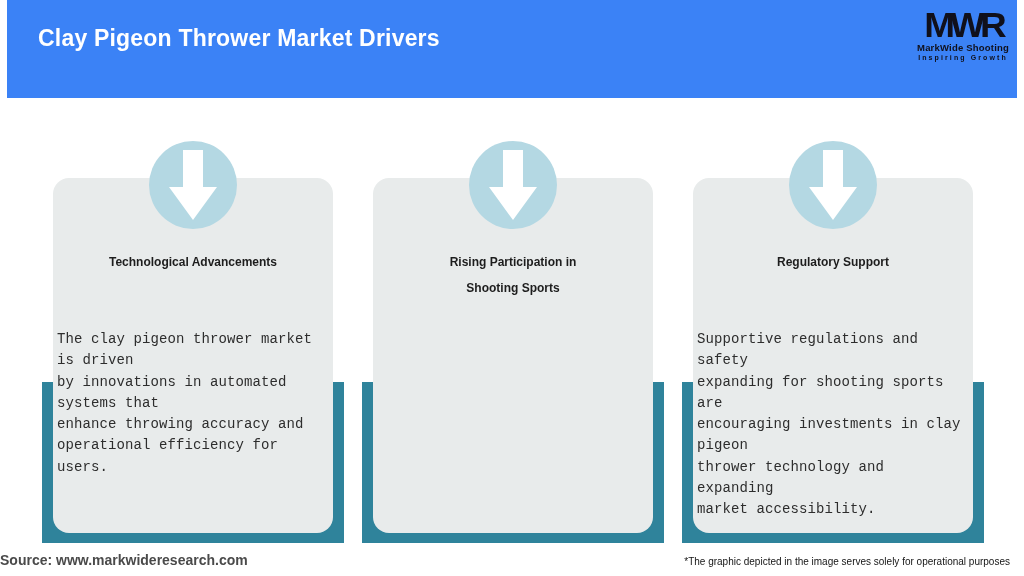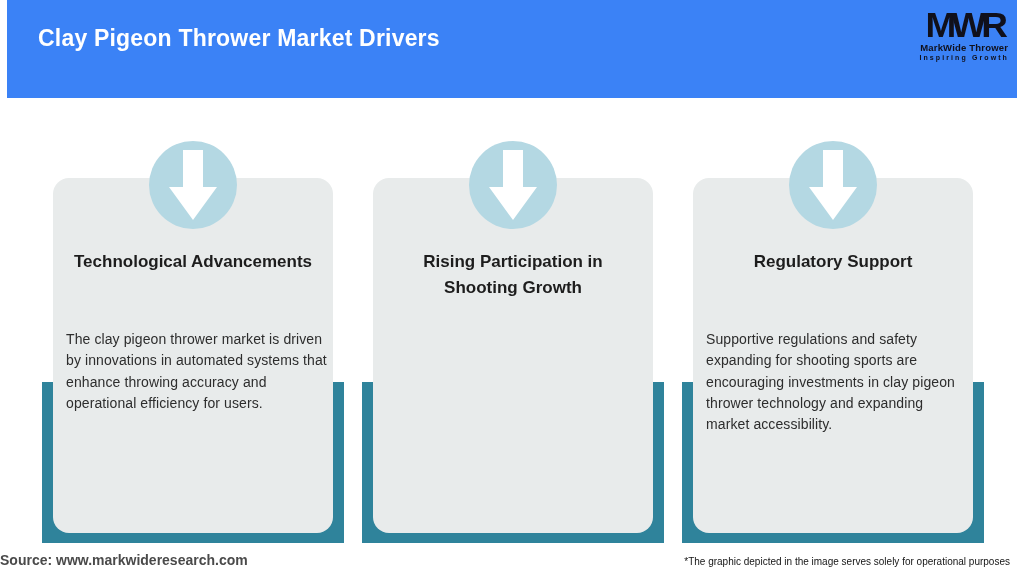--- a/index.html
+++ b/index.html
@@ -89,34 +89,35 @@
   }
   .circle.c1 { left: 149px; }
   .circle.c2 { left: 469px; }
   .circle.c3 { left: 789px; }
   .circle svg { display: block; width: 88px; height: 88px; }
 
   .card-title {
     position: absolute;
     top: 71px; left: 8px; right: 8px;
     text-align: center;
-    font-size: 17px;
+    font-size: 12px;
     font-weight: bold;
     line-height: 26px;
     color: #1d1d1d;
     white-space: pre-line;
   }
   .card-body {
     position: absolute;
-    top: 151px; left: 13px; right: 6px;
+    top: 151px; left: 4px; right: 6px;
     font-size: 14px;
     line-height: 21.3px;
     color: #2d2d2d;
     white-space: pre-line;
     letter-spacing: 0.1px;
+    font-family: Liberation Mono, monospace;
   }
 
   
   .source-line {
     position: absolute;
     top: 552px; left: 0;
     width: 100%;
     text-align: left;
     font-size: 14px;
     font-weight: bold;
@@ -129,40 +130,40 @@
     color: #141414;
   }
 </style>
 </head>
 <body>
 
 <div class="header">
   <div class="page-title">Clay Pigeon Thrower Market Drivers</div>
   <div class="logo">
     <div class="logo-monogram">MWR</div>
-    <div class="logo-name">MarkWide Thrower</div>
+    <div class="logo-name">MarkWide Shooting</div>
     <div class="logo-tagline">Inspiring Growth</div>
   </div>
 </div>
 
 <div class="backing c1"></div>
 <div class="backing c2"></div>
 <div class="backing c3"></div>
 
 <div class="card c1">
   <div class="card-title">Technological Advancements</div>
   <div class="card-body">The clay pigeon thrower market is driven
 by innovations in automated systems that
 enhance throwing accuracy and
 operational efficiency for users.</div>
 </div>
 
 <div class="card c2">
   <div class="card-title">Rising Participation in
-Shooting Growth</div>
+Shooting Sports</div>
 </div>
 
 <div class="card c3">
   <div class="card-title">Regulatory Support</div>
   <div class="card-body">Supportive regulations and safety
 expanding for shooting sports are
 encouraging investments in clay pigeon
 thrower technology and expanding
 market accessibility.</div>
 </div>

